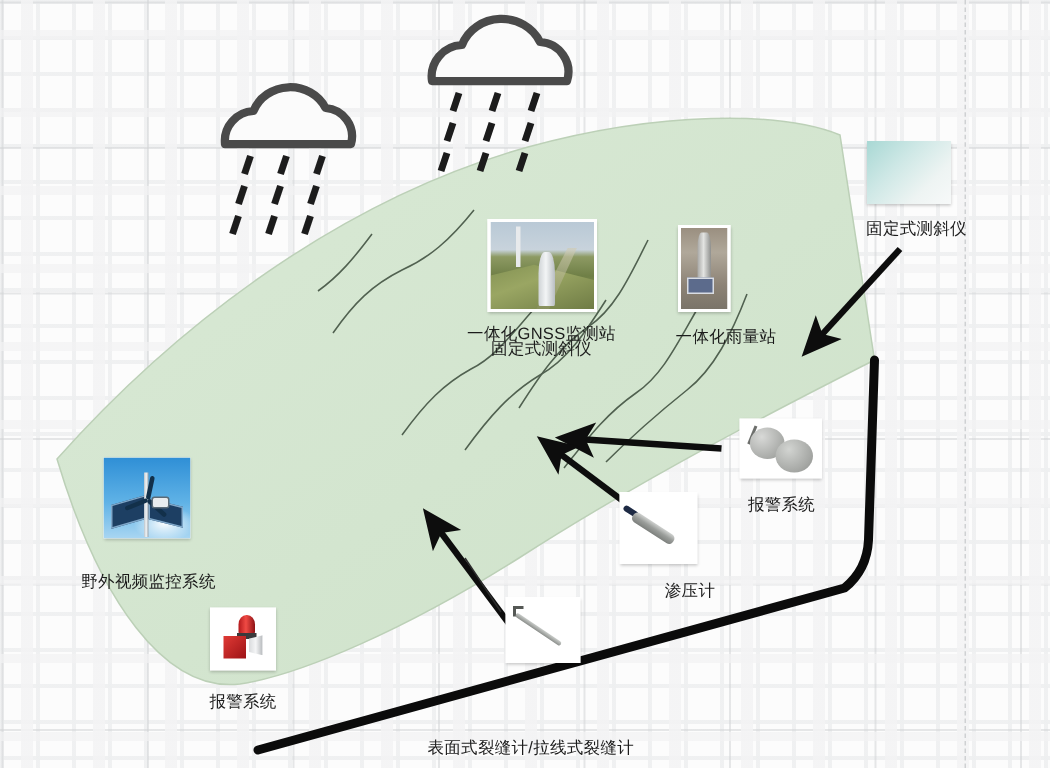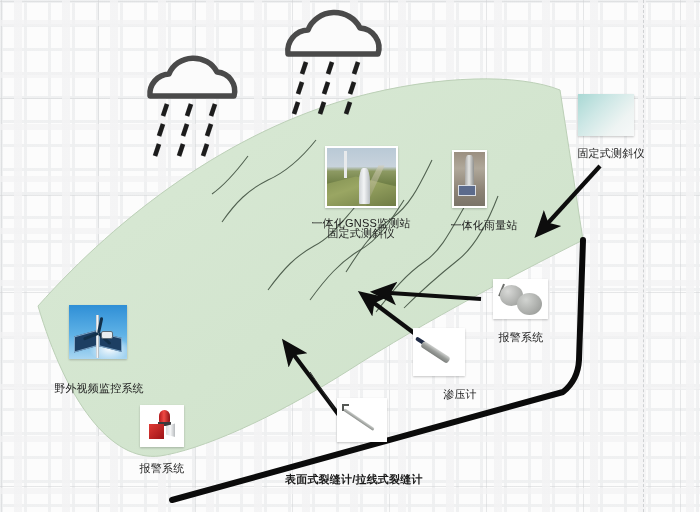--- a/index.html
+++ b/index.html
@@ -299,15 +299,15 @@
   <div class="label center" style="left:611px;top:146px;">固定式测斜仪</div>
 
   <div class="label center" style="left:521px;top:330px;">报警系统</div>
 
   <div class="label center" style="left:436px;top:387px;margin-left:24px;">渗压计</div>
 
   <div class="label center" style="left:99px;top:381px;">野外视频监控系统</div>
 
   <div class="label center" style="left:162px;top:461px;">报警系统</div>
 
-  <div class="label" style="left:285px;top:472px;font-weight:bold;">表面式裂缝计/拉线式裂缝计</div>
+  <div class="label" style="left:285px;top:492px;">表面式裂缝计/拉线式裂缝计</div>
 
 </div>
 
 </body></html>

